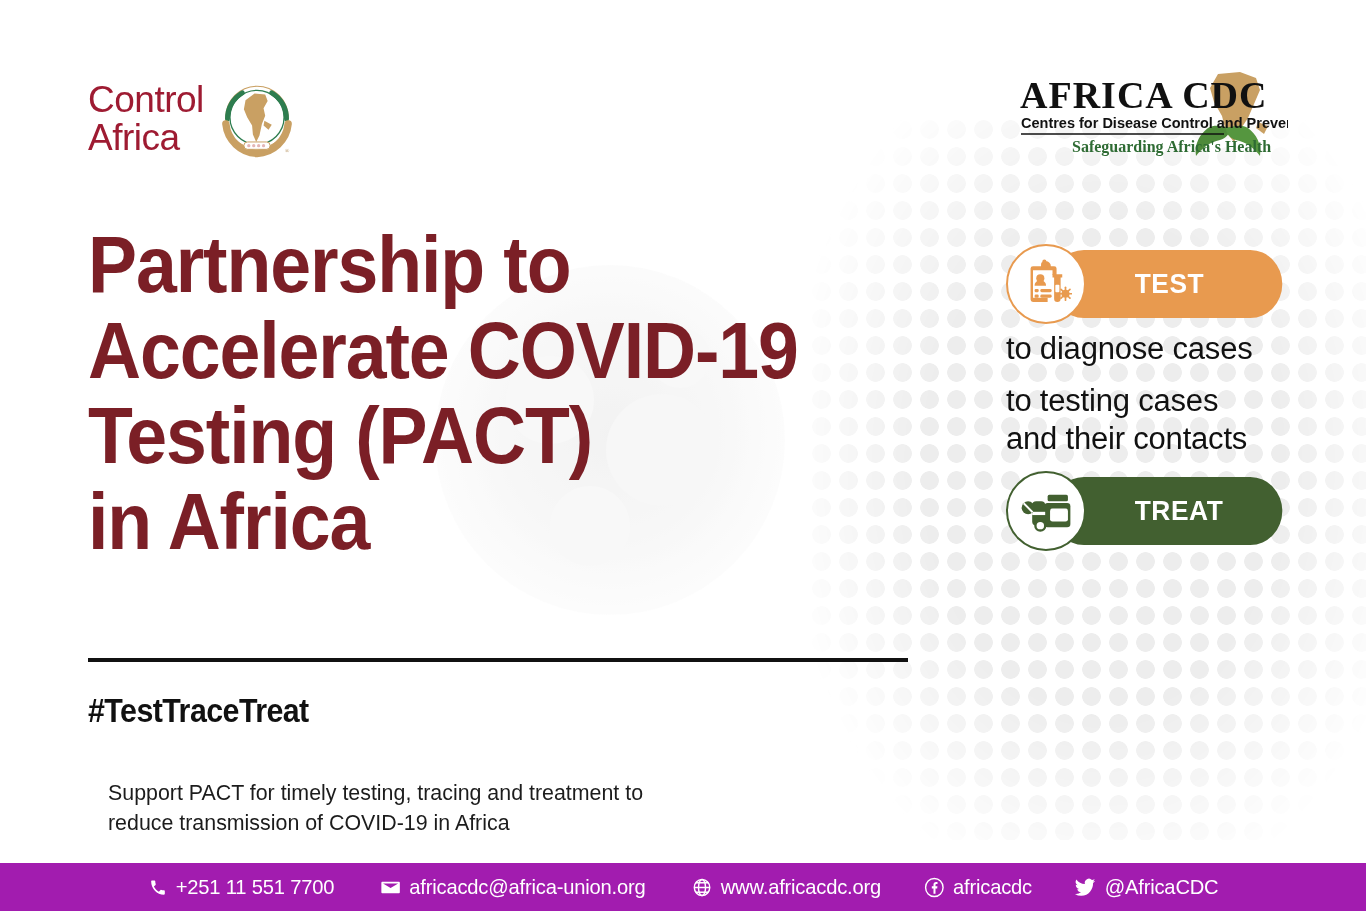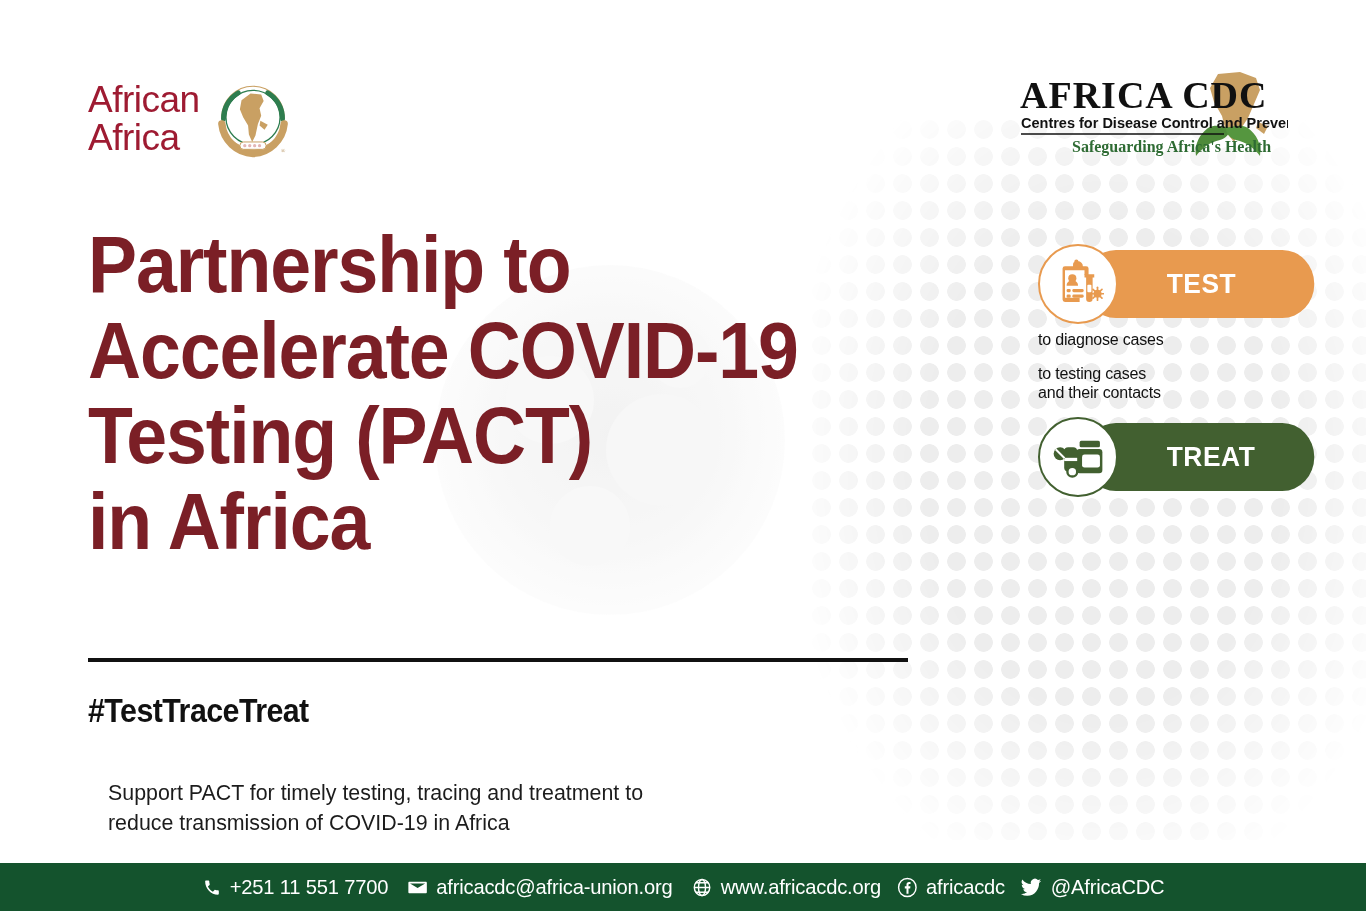--- a/index.html
+++ b/index.html
@@ -109,21 +109,21 @@
     z-index: 5;
   }
 
   
   .pillars {
     position: absolute;
     top: 244px; right: 60px;
     width: 300px;
     z-index: 7;
   }
-  .pillar { margin-bottom: 14px; margin-left: 32px; }
+  .pillar { margin-bottom: 14px; }
   .pillar-badge {
     position: relative;
     height: 80px;
     display: flex; align-items: center;
   }
   .pill {
     position: absolute;
     left: 46px; top: 6px;
     height: 68px;
     width: 245px;
@@ -143,21 +143,21 @@
     width: 80px; height: 80px;
     border-radius: 50%;
     background: #ffffff;
     border: 2.5px solid currentColor;
     display: flex; align-items: center; justify-content: center;
     z-index: 2;
   }
   .badge-circle svg { width: 52px; height: 52px; display: block; }
   .pillar-caption {
     margin-top: 4px;
-    font-size: 16px;
+    font-size: 31px;
     line-height: 1.22;
     color: #111111;
     white-space: pre-line;
     letter-spacing: -0.2px;
   }
 
   .pillar-test .pill { background: #e89a4f; }
   .pillar-test .badge-circle { color: #e89a4f; }
   .pillar-trace .pill { background: #7b2127; }
   .pillar-trace .badge-circle { color: #7b2127; }
@@ -166,23 +166,23 @@
 
   .pillar-test .pillar-caption { margin-top: 6px; }
   .pillar-trace .pillar-caption { margin-top: 6px; }
   .pillar-treat .pillar-caption { margin-top: 6px; }
 
   
   .footer {
     position: absolute;
     left: 0; bottom: 0;
     width: 1366px; height: 48px;
-    background: #14532d;
+    background: #a21caf;
     display: flex; align-items: center; justify-content: center;
-    gap: 10px;
+    gap: 37px;
     z-index: 8;
   }
   .footer-item {
     display: flex; align-items: center; gap: 9px;
     color: #ffffff;
     font-size: 21px;
     letter-spacing: -0.2px;
     transform: scaleX(0.96);
   }
   .footer-item svg { display: block; }
@@ -230,21 +230,21 @@
         <circle cx="-60" cy="-40" r="44" fill="#f4f4f4"></circle>
         <circle cx="52" cy="10" r="56" fill="#f1f1f1"></circle>
         <circle cx="-20" cy="86" r="40" fill="#f4f4f4"></circle>
         <circle cx="70" cy="-82" r="30" fill="#f3f3f3"></circle>
       </g>
     </svg>
   </div>
 
   <div class="au-logo">
     <div class="au-text">
-      <div>African</div>
+      <div>Control</div>
       <div>Africa</div>
     </div>
     <div class="au-emblem">
       <svg viewBox="0 0 100 100" xmlns="http://www.w3.org/2000/svg">
         <circle cx="50" cy="48" r="33" fill="none" stroke="#2e7d4f" stroke-width="1.6"></circle>
         <circle cx="50" cy="48" r="38" fill="none" stroke="#c9a063" stroke-width="1.4"></circle>
         <path d="M14 50 A36 36 0 0 1 32 18" fill="none" stroke="#2e7d4f" stroke-width="6" stroke-linecap="round"></path>
         <path d="M86 50 A36 36 0 0 0 68 18" fill="none" stroke="#2e7d4f" stroke-width="6" stroke-linecap="round"></path>
         <path d="M12 56 A40 40 0 0 0 50 92 A40 40 0 0 0 88 56" fill="none" stroke="#c9a063" stroke-width="9" stroke-linecap="round"></path>
         <path d="M47 19 L60 20 L63 28 L58 37 L60 46 L56 56 L53 70 L49 78 L45 69 L44 58 L38 48 L34 38 L36 27 Z" fill="#c9a063"></path>

